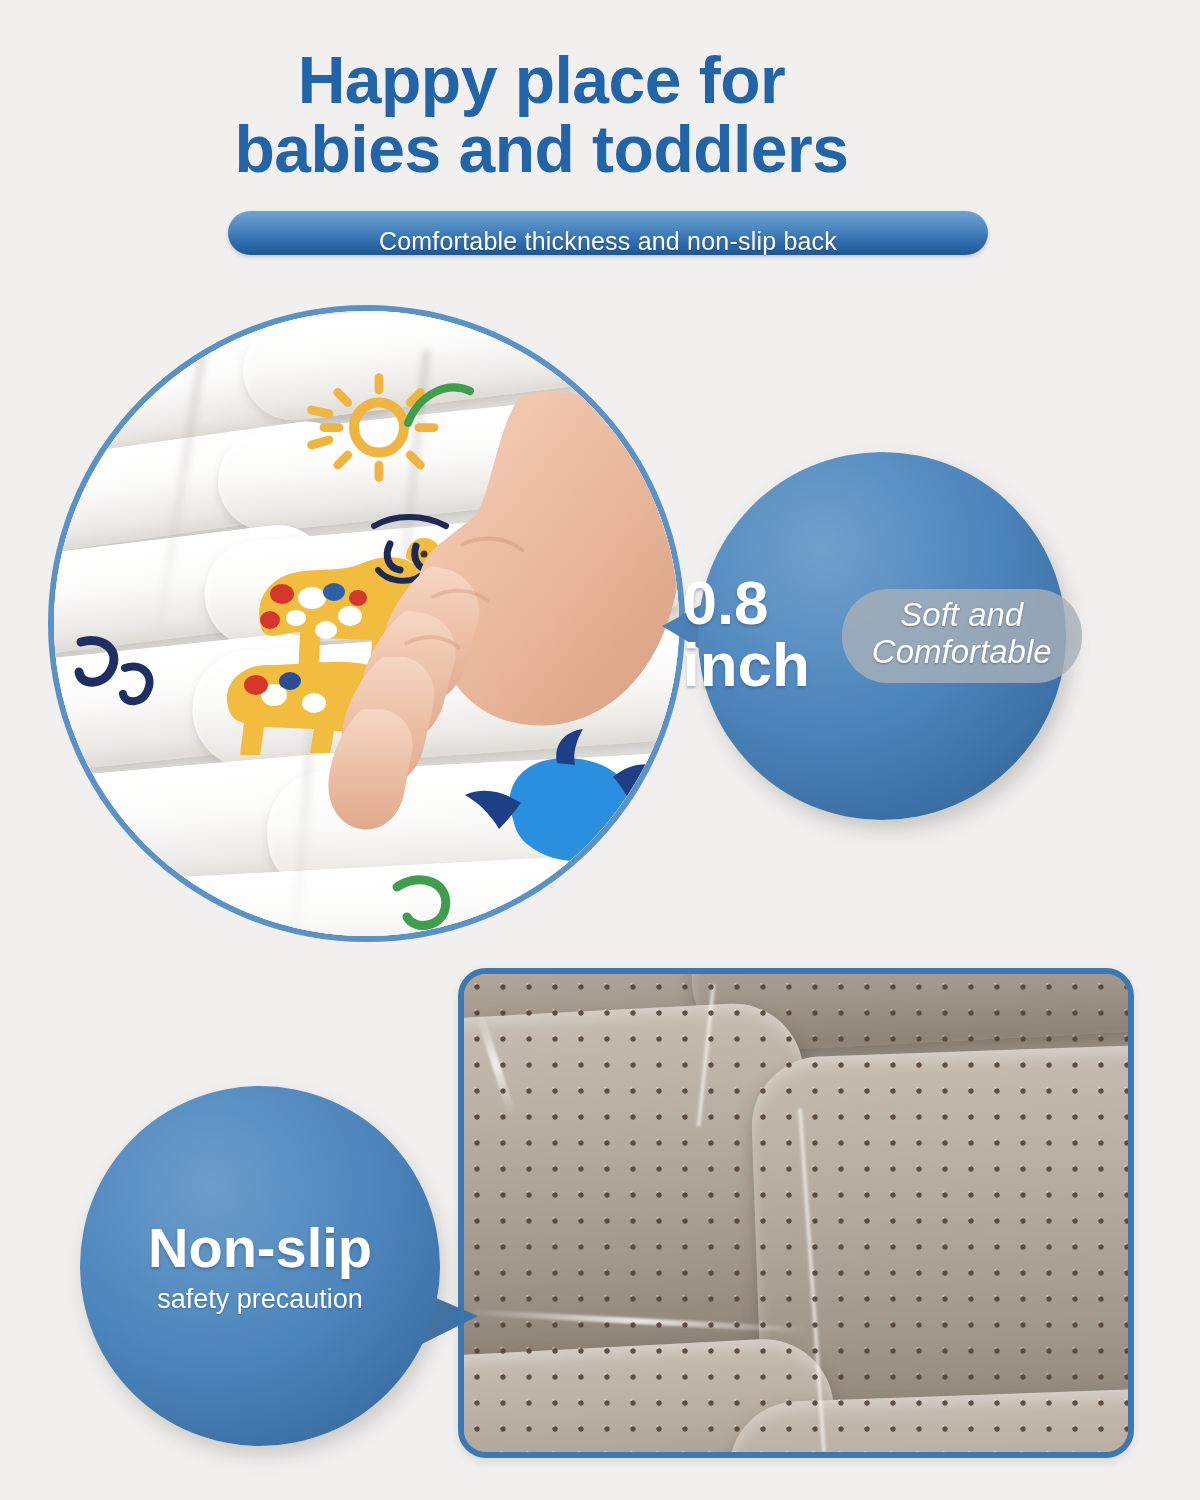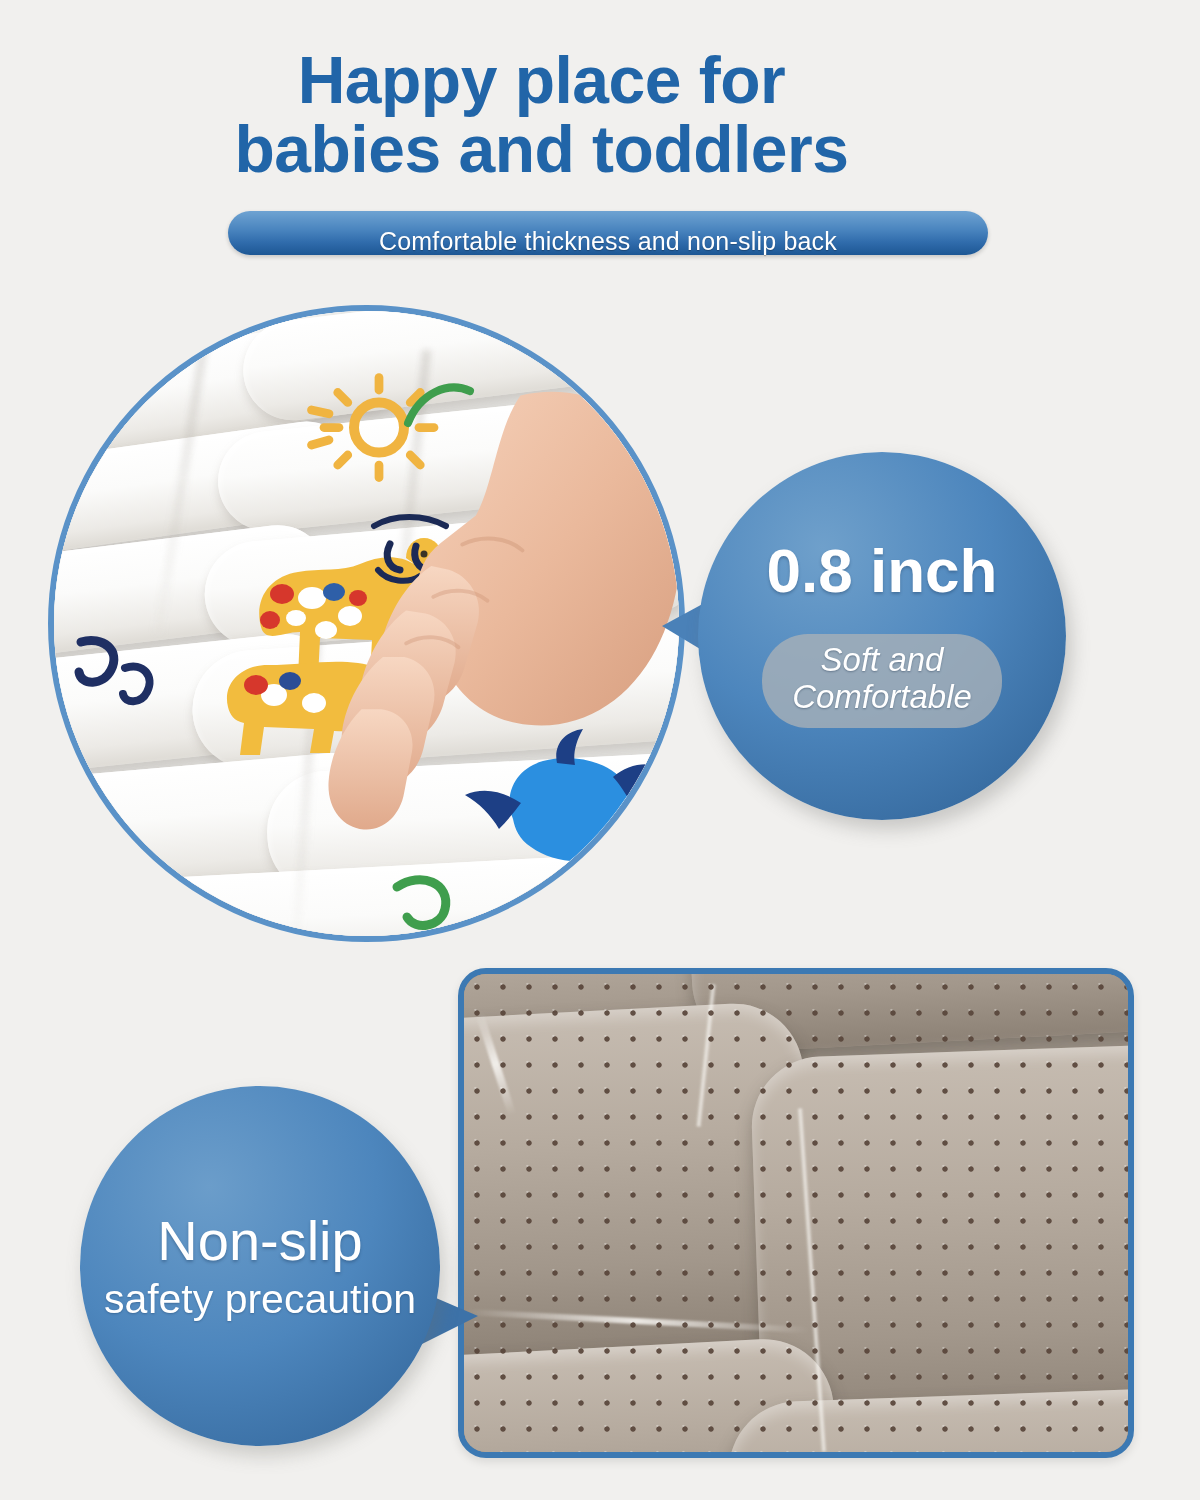--- a/index.html
+++ b/index.html
@@ -90,21 +90,21 @@
   }
   .badge-thick .tail {
     position:absolute; left:0px; top:122px;
     width:0; height:0;
     border-top:52px solid transparent;
     border-bottom:58px solid transparent;
     border-right:96px solid #4a81b8;
   }
   .badge-thick .btext {
     position:absolute; left:36px; top:0; width:368px; height:368px;
-    display:flex; flex-direction:column; align-items:center; justify-content:center;
+    display:flex; flex-direction:row; align-items:center; justify-content:center;
     gap:32px;
   }
   .badge-thick .big {
     color:#ffffff; font-weight:bold; font-size:62px; line-height:1;
     text-shadow:0 2px 3px rgba(25,55,90,.35);
     margin-top:-4px;
   }
   .badge-thick .pill {
     background:rgba(168,176,184,.80);
     border-radius:46px;
@@ -171,25 +171,25 @@
     border-top:48px solid transparent;
     border-bottom:56px solid transparent;
     border-left:112px solid #3d72a8;
   }
   .badge-grip .btext {
     position:absolute; left:0; top:0; width:360px; height:360px;
     display:flex; flex-direction:column; align-items:center; justify-content:center;
     gap:6px;
   }
   .badge-grip .big {
-    color:#ffffff; font-weight:normal; font-size:56px; line-height:1.1;
+    color:#ffffff; font-weight:bold; font-size:56px; line-height:1.1;
     text-shadow:0 2px 3px rgba(25,55,90,.35);
   }
   .badge-grip .sub {
-    color:#ffffff; font-size:41px; line-height:1.1;
+    color:#ffffff; font-size:27px; line-height:1.1;
     text-shadow:0 1px 2px rgba(25,55,90,.35);
   }
 </style>
 </head>
 <body style="background: rgb(241, 240, 238);">
 
 <div class="page">
 
   <div class="headline">
     <span>Happy place for</span>

